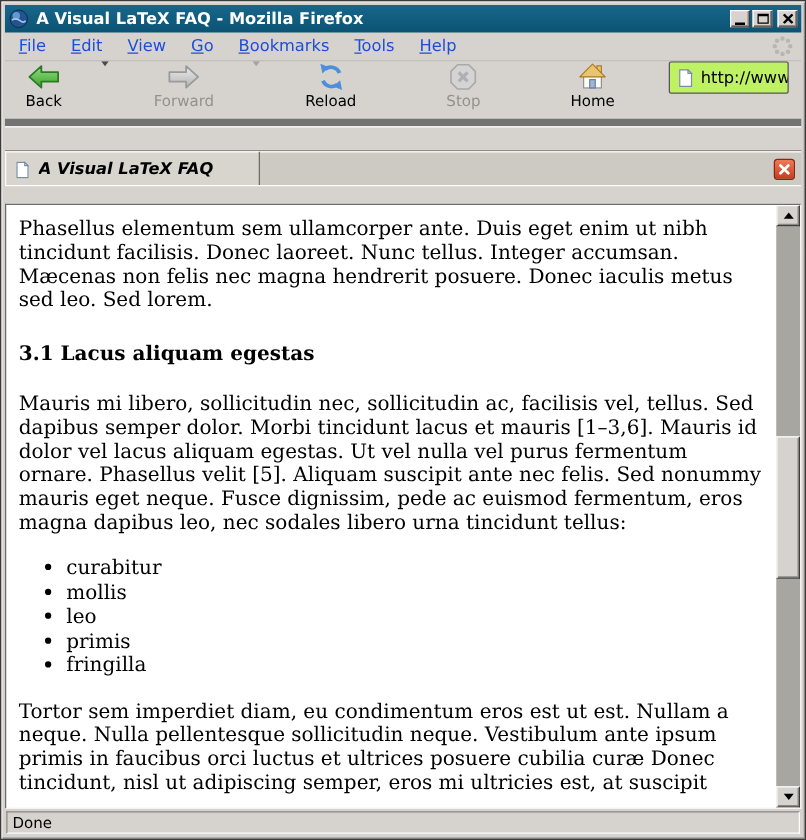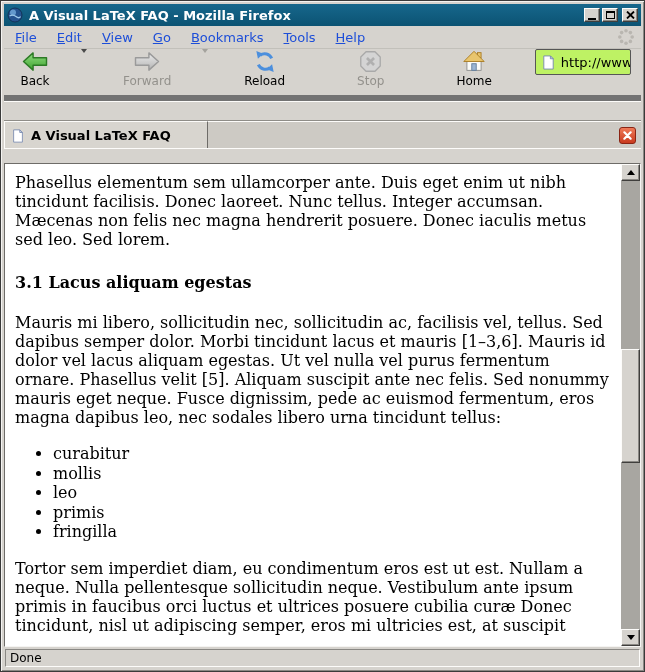--- a/index.html
+++ b/index.html
@@ -93,21 +93,21 @@
     display:flex;align-items:stretch;
   }
   .tab{
     width:204px;flex:0 0 204px;
     background:#d8d5cf;
     border-top:1px solid #fdfcfa;border-left:1px solid #fdfcfa;
     border-right:1px solid #6e6c68;
     display:flex;align-items:center;padding:0 6px;cursor:default;
   }
   .tab .page-icon{width:14px;height:14px;margin-right:6px;flex:0 0 14px;}
-  .tab .tab-title{font-size:13px;font-weight:bold;color:#000;white-space:nowrap;overflow:hidden;}
+  .tab .tab-title{font-size:13px;font-weight:bold;color:#000;white-space:nowrap;overflow:hidden;font-style:italic;}
   .tab-rest{flex:1;border-top:1px solid #fdfcfa;display:flex;align-items:center;justify-content:flex-end;}
   .tab-close{
     width:17px;height:17px;margin-right:5px;
     background:linear-gradient(#ef7a58,#c93a1e);
     border:1px solid #8a2413;border-radius:3px;
     display:flex;align-items:center;justify-content:center;cursor:default;
   }
   
   .contentwrap{
     flex:1 1 auto;

